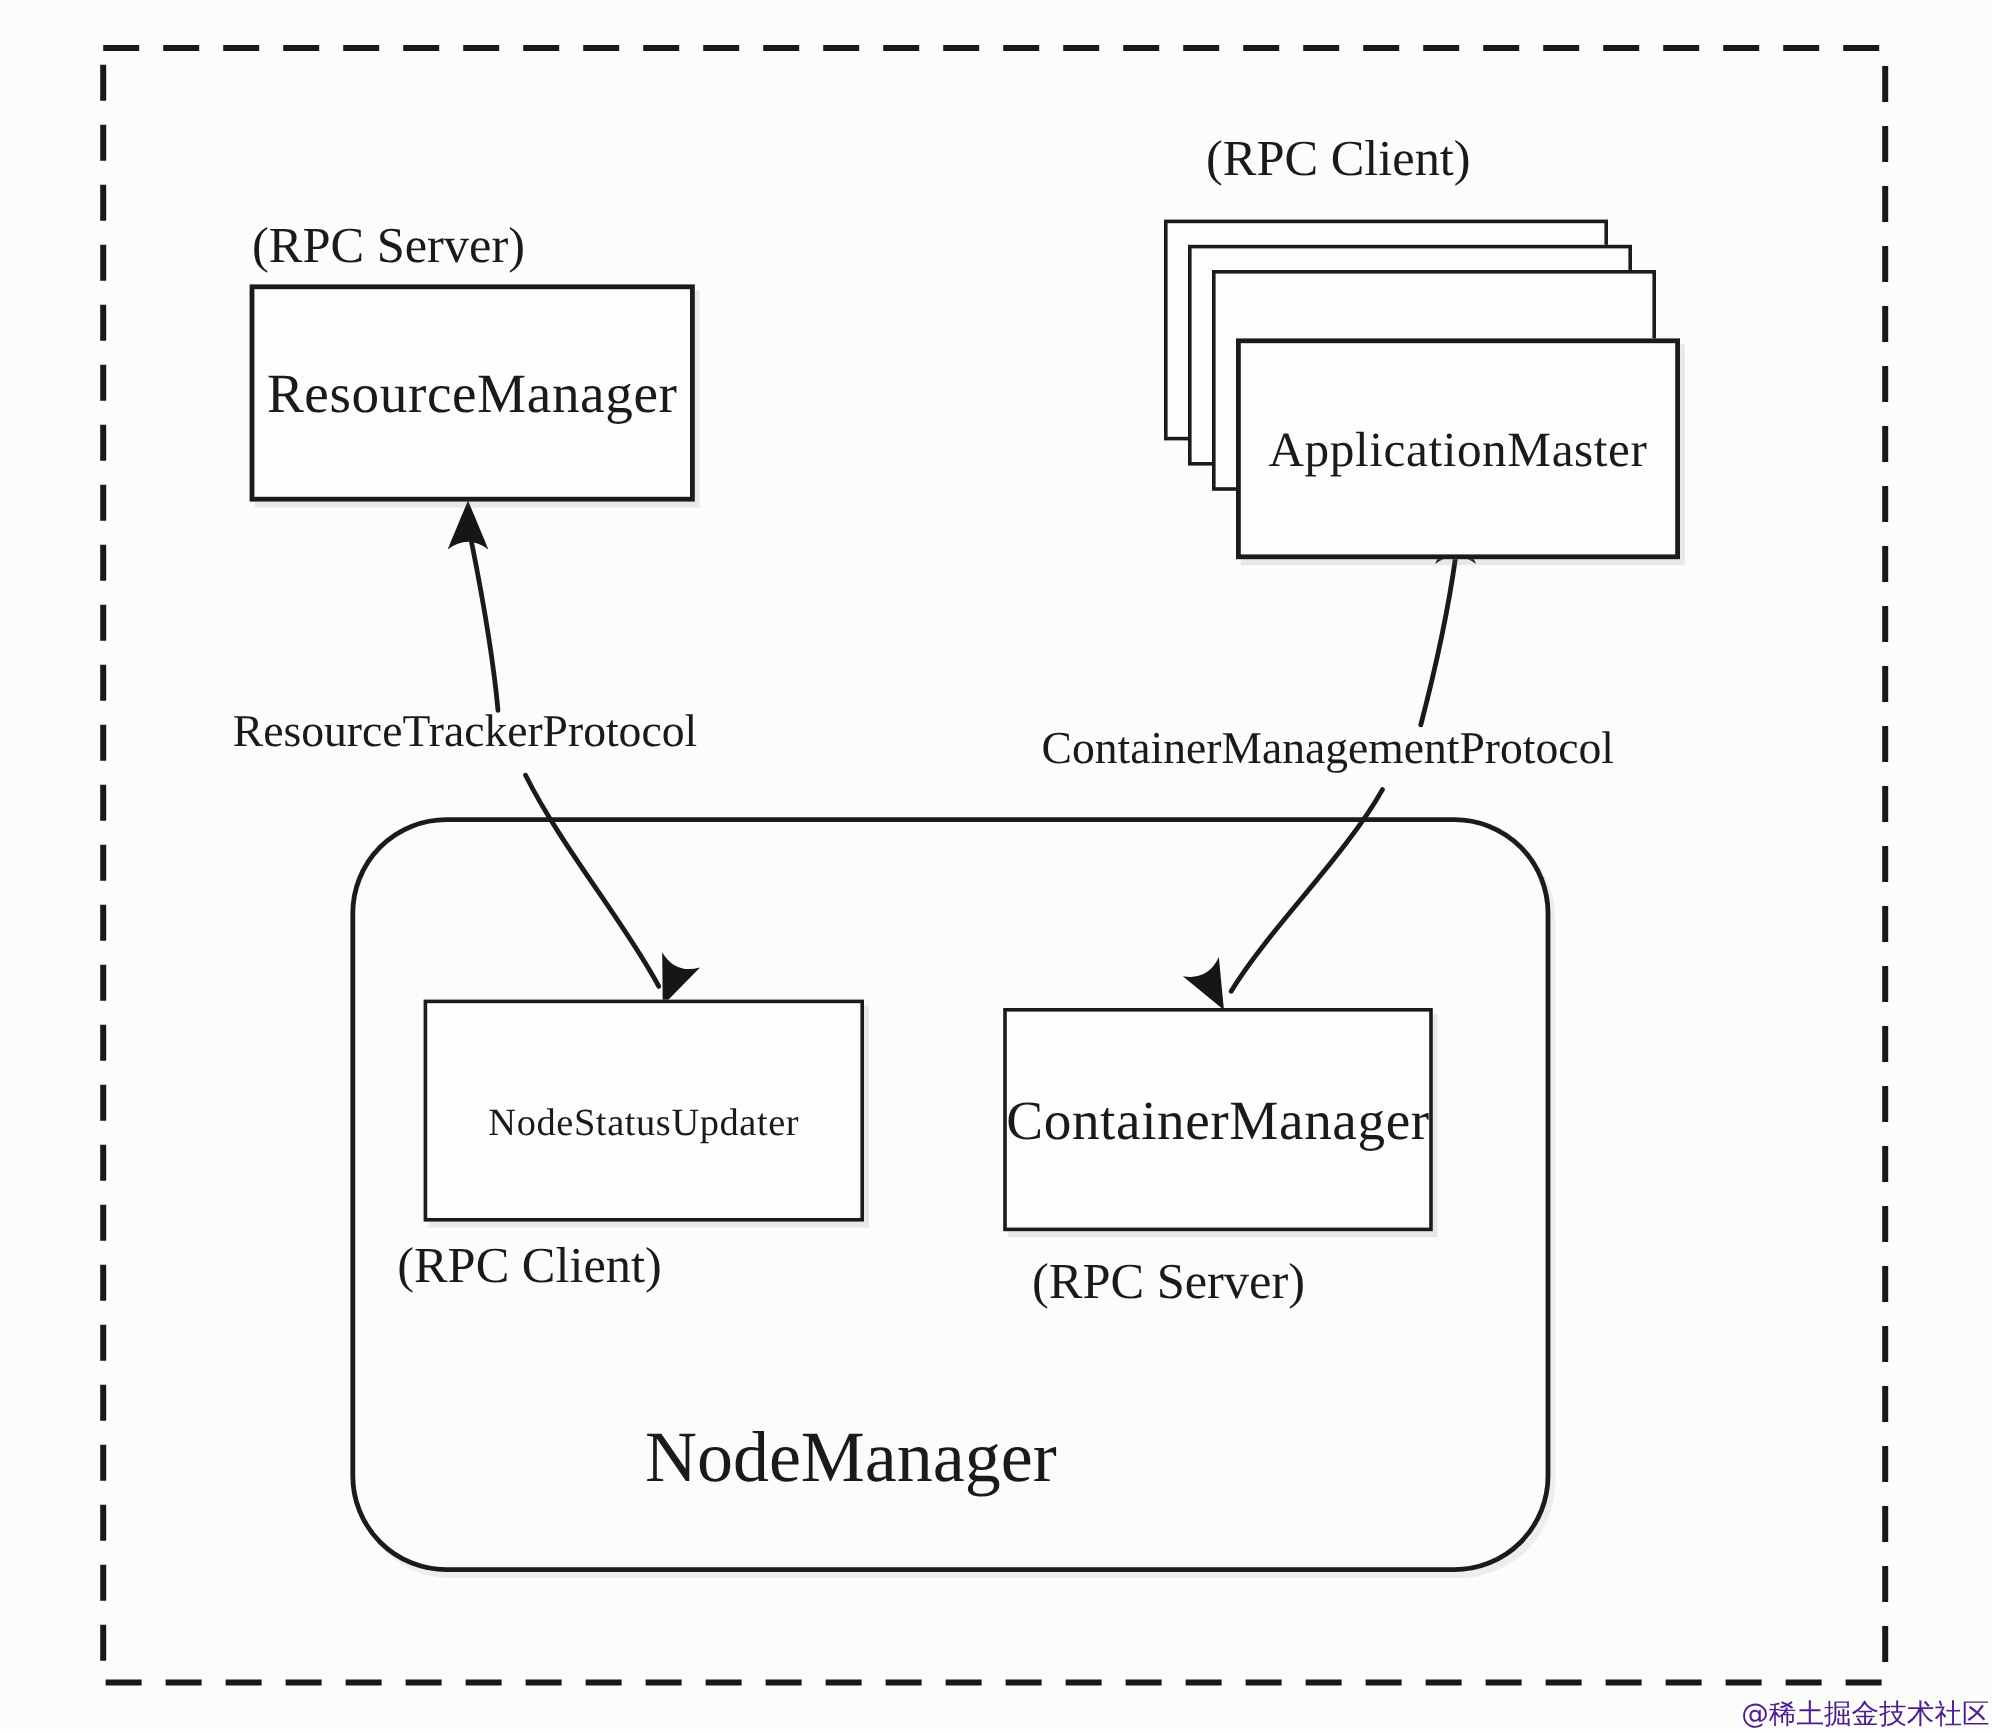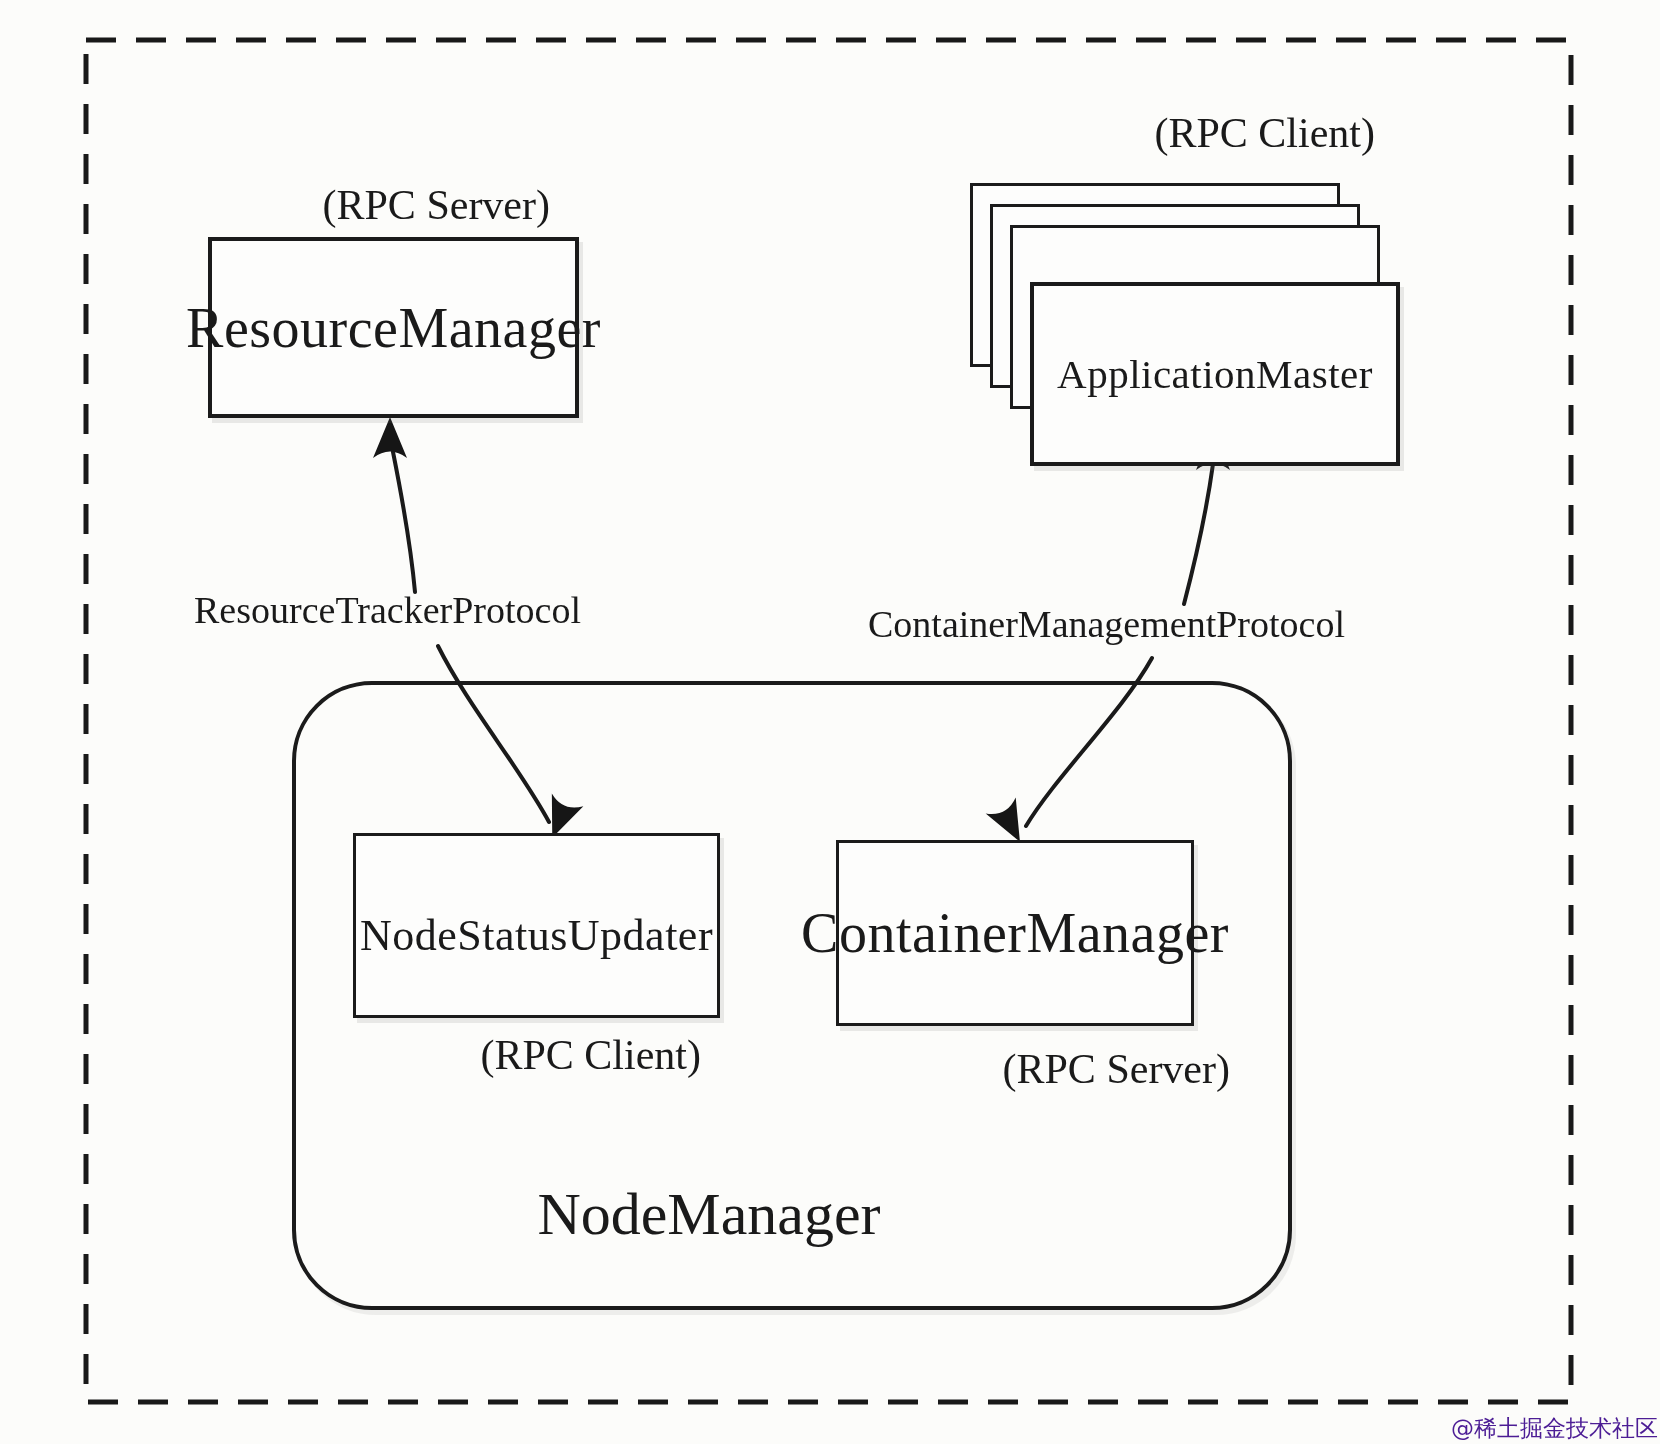--- a/index.html
+++ b/index.html
@@ -30,21 +30,21 @@
     background: #fdfdfc;
     border: 4px solid #1b1b1b;
     box-sizing: border-box;
     display: flex;
     align-items: center;
     justify-content: center;
     z-index: 2;
     box-shadow: 4px 5px 0 rgba(110,110,110,0.14);
   }
   .node-box .node-label {
-    font-size: 56px;
+    font-size: 46px;
     letter-spacing: 0.5px;
     white-space: nowrap;
   }
   .stack-box {
     position: absolute;
     background: #fdfdfc;
     border: 3px solid #1b1b1b;
     box-sizing: border-box;
     z-index: 2;
   }
@@ -52,21 +52,21 @@
     position: absolute;
     border: 4px solid #1b1b1b;
     border-radius: 80px;
     box-sizing: border-box;
     background: transparent;
     z-index: 0;
     box-shadow: 4px 5px 0 rgba(110,110,110,0.10);
   }
   .caption {
     position: absolute;
-    text-align: right;
+    text-align: left;
     font-size: 42px;
     white-space: nowrap;
     z-index: 3;
     line-height: 1.1;
   }
   .protocol-label {
     position: absolute;
     text-align: center;
     font-size: 38px;
     white-space: nowrap;
@@ -126,21 +126,21 @@
   <div class="node-box" style="left:1030px; top:246px; width:370px; height:184px;margin-top:36px;">
     <span class="node-label" style="font-size:41px;">ApplicationMaster</span>
   </div>
 
   <div class="protocol-label" style="left:868px; top:604px; width:470px;">ContainerManagementProtocol</div>
   <div class="protocol-label" style="left:194px; top:590px; width:360px;">ResourceTrackerProtocol</div>
 
   <div class="container-round" style="left:292px; top:681px; width:1000px; height:629px;"></div>
 
   <div class="node-box" style="left:353px; top:833px; width:367px; height:185px; border-width:3.5px;">
-    <span class="node-label" style="font-size:44px;margin-top:20px;">NodeStatusUpdater</span>
+    <span class="node-label" style="font-size:32px;margin-top:20px;">NodeStatusUpdater</span>
   </div>
   <div class="caption" style="left:331px; top:1032px; width:370px;">(RPC Client)</div>
 
   <div class="node-box" style="left:836px; top:840px; width:358px; height:186px; border-width:3.5px;">
     <span class="node-label">ContainerManager</span>
   </div>
   <div class="caption" style="left:860px; top:1046px; width:370px;">(RPC Server)</div>
 
   <div class="big-label" style="left:292px; top:1180px; width:834px;">NodeManager</div>
 

